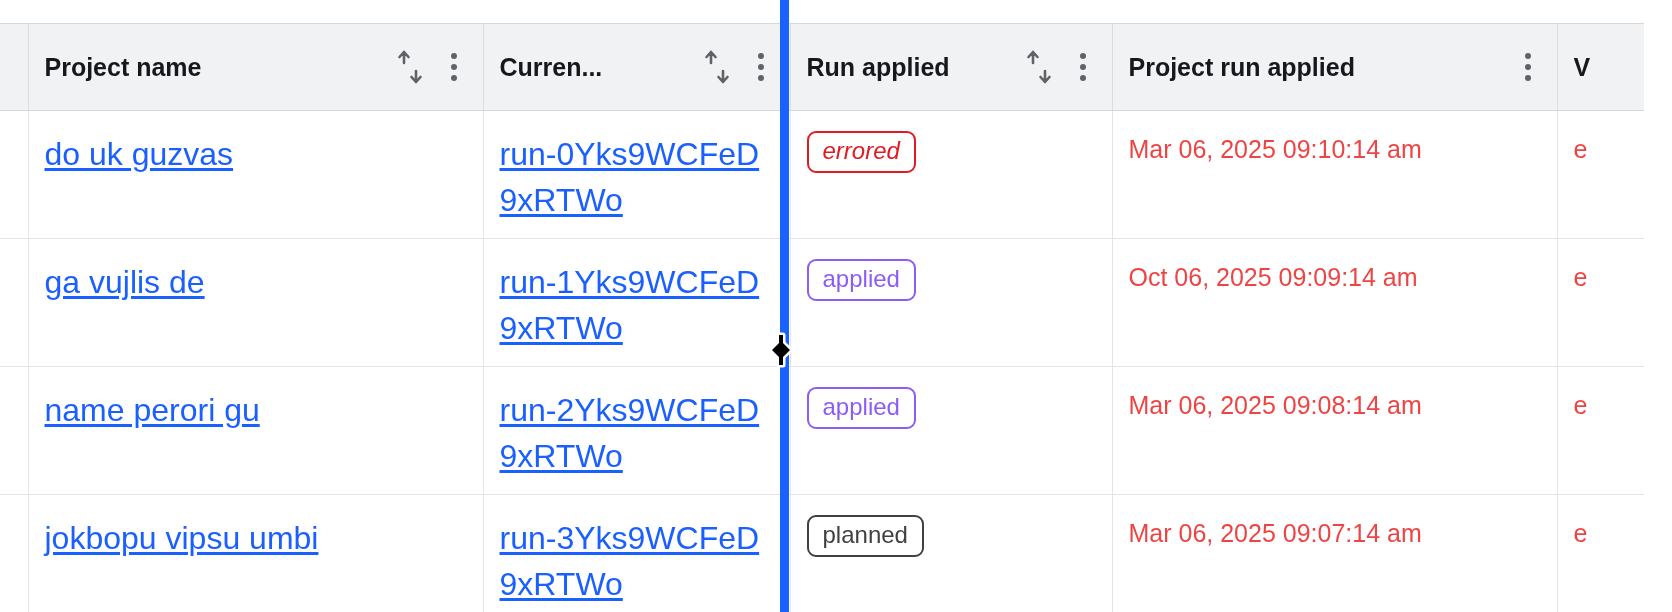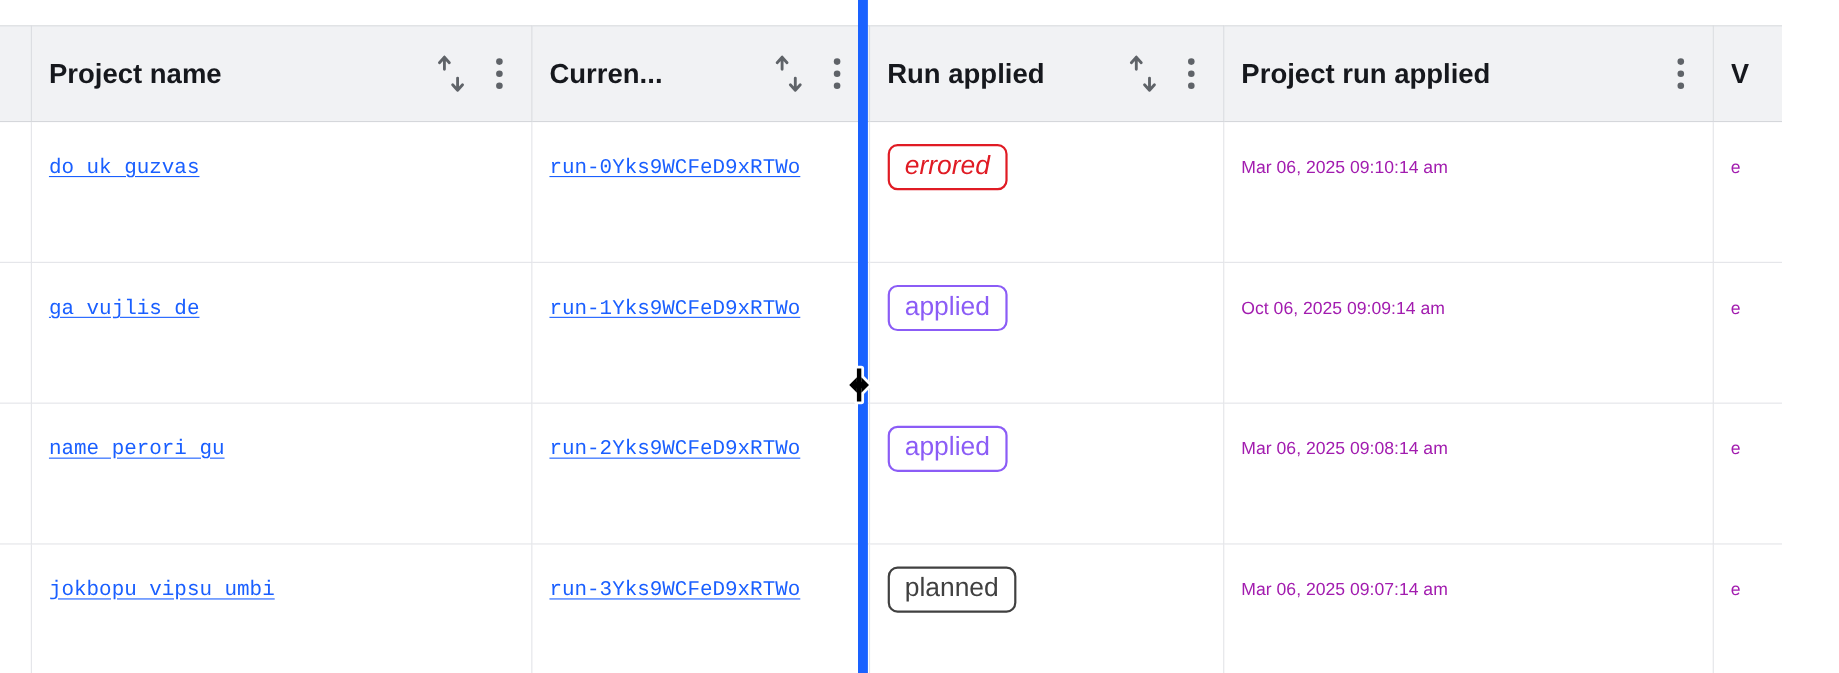--- a/index.html
+++ b/index.html
@@ -1,21 +1,21 @@
 <!DOCTYPE html>
 <html><head>
 <meta charset="utf-8">
 <style>
   html,body{margin:0;padding:0;}
   body{
     width:1672px;height:612px;overflow:hidden;background:#fff;
     font-family:"Liberation Sans","DejaVu Sans",sans-serif;
     -webkit-font-smoothing:antialiased;
   }
-  .viewport{position:relative;width:1620px;height:612px;overflow:hidden;background:#fff;}
+  .viewport{position:relative;width:1620px;height:612px;overflow:hidden;background:#fff;padding-left:24px;}
 
   
   .top-strip{position:absolute;left:0;top:0;width:1672px;height:23px;background:#ffffff;}
 
   
   .grid{position:absolute;left:0;top:23px;width:1672px;}
   table.tbl{border-collapse:collapse;table-layout:fixed;width:1758px;}
 
   thead th{
     background:#f1f2f4;
@@ -52,32 +52,32 @@
     vertical-align:top;
     font-size:25px;
     color:#32353c;
     line-height:1.45;
   }
   tbody td.sel{padding:0;border-right:1px solid #e3e4e8;}
   tbody tr:last-child td{border-bottom:none;}
 
   a.lnk{
     color:#1a5fff;text-decoration:underline;text-underline-offset:3px;
-    font-size:19px;cursor:pointer;word-break:break-all;font-family:Liberation Mono, monospace;
+    font-size:32px;cursor:pointer;word-break:break-all;
   }
 
   .badge{
     display:inline-block;border:2px solid currentColor;border-radius:9px;
     padding:6px 14px 8px 14px;font-size:24px;line-height:1;background:#fff;
   }
   .badge.errored{color:#e01b24;font-style:italic;}
   .badge.applied{color:#8b5cf6;}
   .badge.planned{color:#404040;}
 
-  .ts{font-size:16px;color:#a21caf;white-space:nowrap;}
+  .ts{font-size:25px;color:#ef4444;white-space:nowrap;}
   .clip{overflow:hidden;white-space:nowrap;}
 
   
   .resize-line{
     position:absolute;left:780px;top:0;width:9px;height:612px;
     background:#1a62ff;z-index:40;pointer-events:none;
   }
   
   .resize-cursor{position:absolute;left:758px;top:329px;width:46px;height:42px;z-index:50;pointer-events:none;}
 </style>

